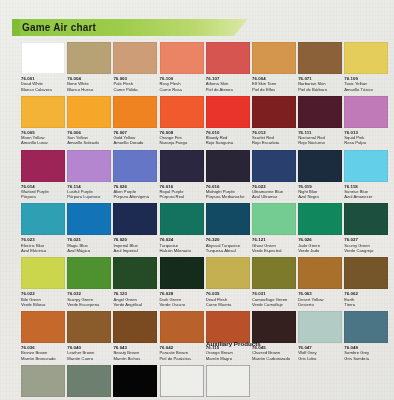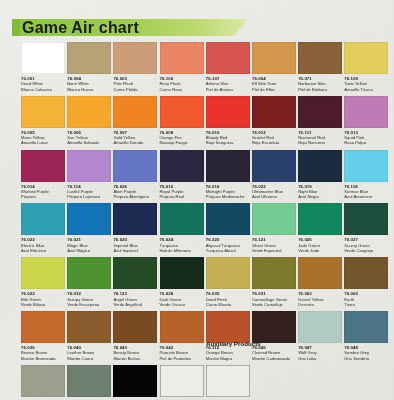--- a/index.html
+++ b/index.html
@@ -28,21 +28,21 @@
     clip-path:polygon(0 0,100% 0,94% 100%,0 100%);
   }
   .banner-tail{
     position:absolute;left:12px;top:19px;width:8px;height:17px;
     background:#7ab52e;
     clip-path:polygon(0 0,100% 0,100% 100%,0 100%);
     opacity:.55;
   }
   .banner-title{
     position:absolute;left:22px;top:22px;
-    font-size:16px;font-weight:bold;color:#1c1c1c;letter-spacing:.2px;
+    font-size:10px;font-weight:bold;color:#1c1c1c;letter-spacing:.2px;
     line-height:11px;
   }
 
   
   .grid{position:absolute;left:21px;top:42px;}
   .row{display:flex;}
   .cell{width:46.2px;position:relative;}
   .chip{
     height:32px;width:44px;margin:0 0 2px 0;
     box-shadow:0 0 0 0.5px rgba(0,0,0,.10) inset;

